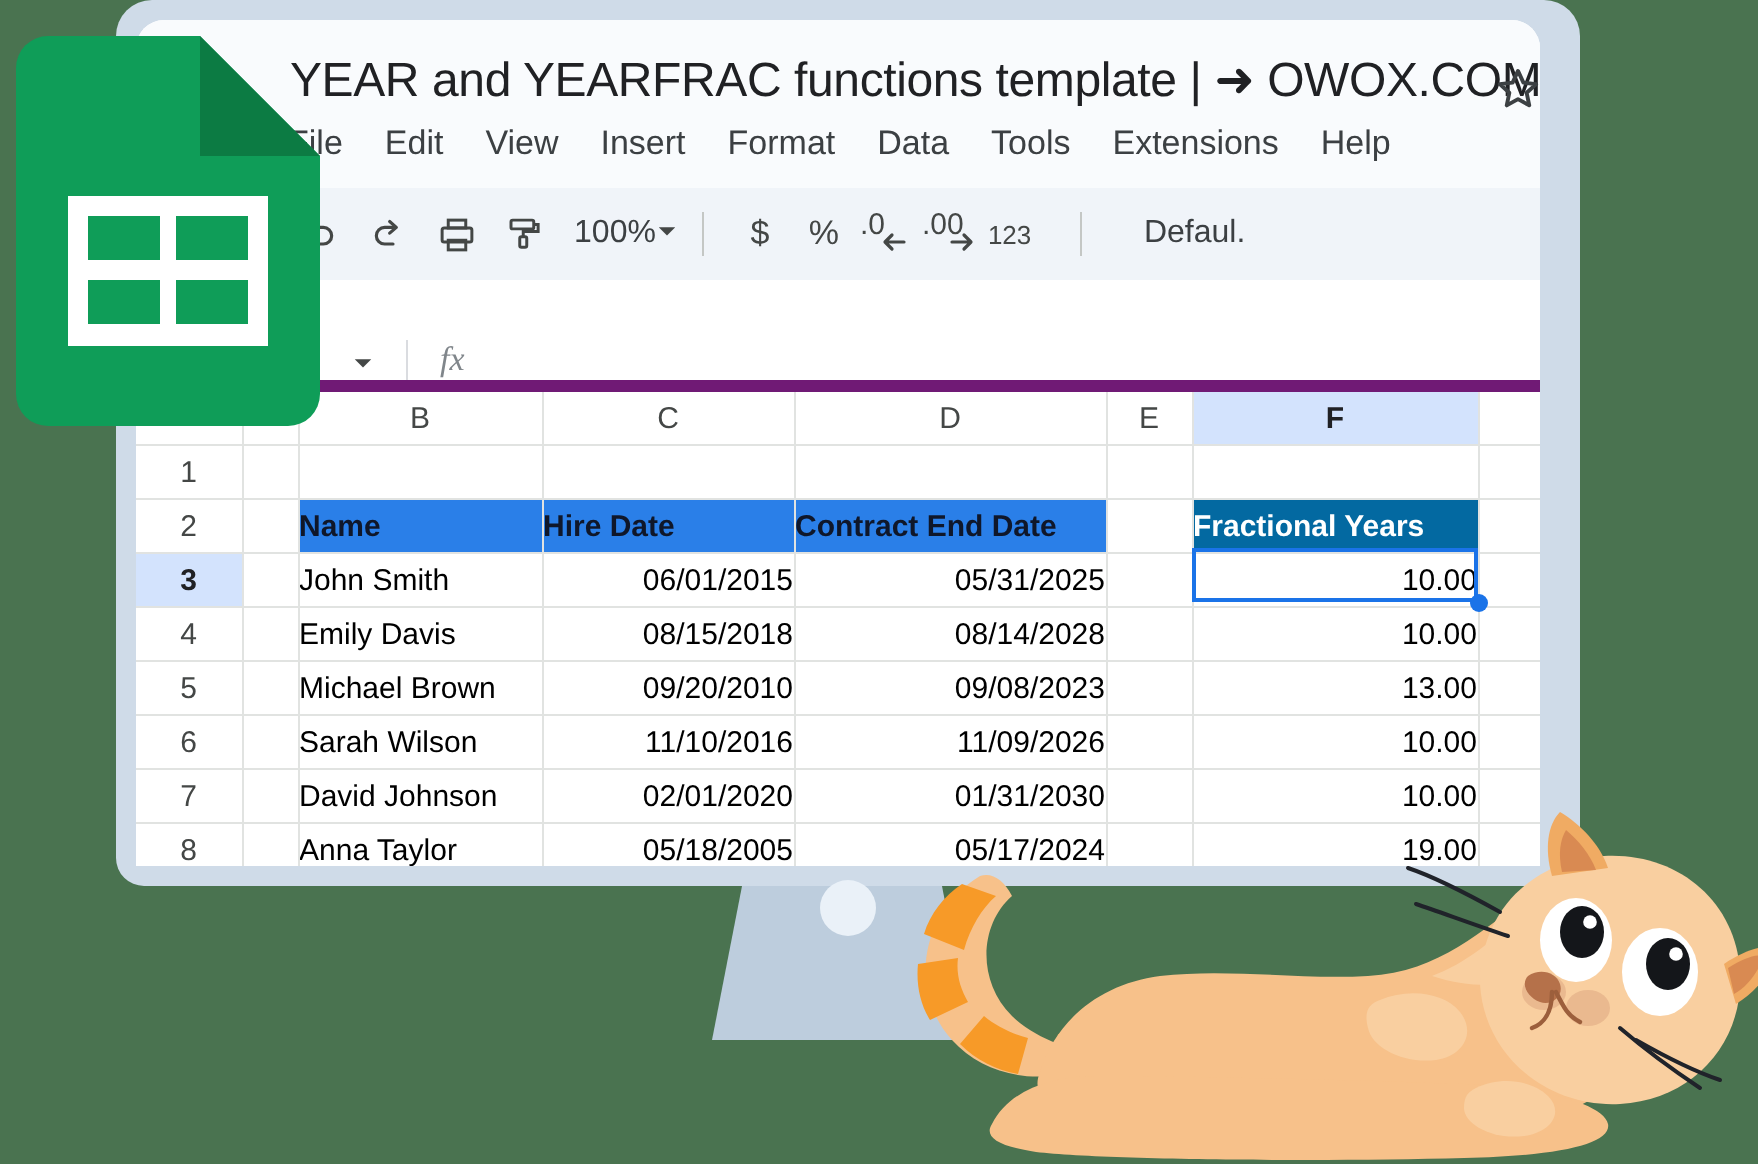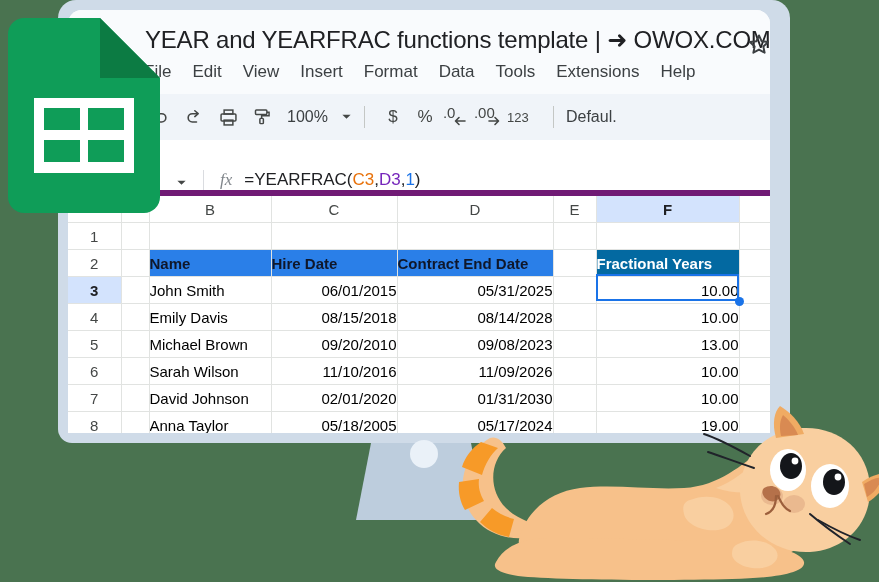--- a/index.html
+++ b/index.html
@@ -120,21 +120,21 @@
     display: flex;
     align-items: center;
     justify-content: center;
     color: #444746;
     cursor: pointer;
     flex: none;
   }
   .tb-zoom {
     display: flex;
     align-items: center;
-    gap: 13px;
+    gap: 0;
     margin-left: 8px;
     font-size: 16px;
     color: #3c4043;
     cursor: pointer;
     white-space: nowrap;
   }
   .tb-sep {
     width: 1px;
     height: 22px;
     background: #c4c7c5;
@@ -157,21 +157,21 @@
     width: 34px;
     text-align: left;
     cursor: pointer;
     flex: none;
   }
   .tb-font {
     font-size: 16px;
     color: #3c4043;
     cursor: pointer;
     white-space: nowrap;
-    margin-left: 0;
+    margin-left: 19px;
   }
   .dec-icon {
     position: relative;
     width: 32px;
     height: 26px;
     cursor: pointer;
     flex: none;
   }
 
   
@@ -400,21 +400,20 @@
   </div>
 
   <div id="formulabar">
     <span id="namebox-caret">
       <svg width="11" height="11" viewBox="0 0 12 12">
           <path d="M1.5 4l4.5 4.5L10.5 4z" fill="#444746"></path>
         </svg>
     </span>
     <span id="fb-sep"></span>
     <span id="fx-icon">fx</span>
-    <span id="formula-text"><span>=YEARFRAC(</span><span class="ref-orange">C3</span><span>,</span><span class="ref-purple">D3</span><span>,</span><span class="ref-blue">1</span><span>)</span></span>
   </div>
 
   <div id="grid">
     <table class="sheet">
       <colgroup>
         <col style="width:53px">
           <col style="width:28px">
           <col style="width:122px">
         <col style="width:126px">
           <col style="width:156px">

